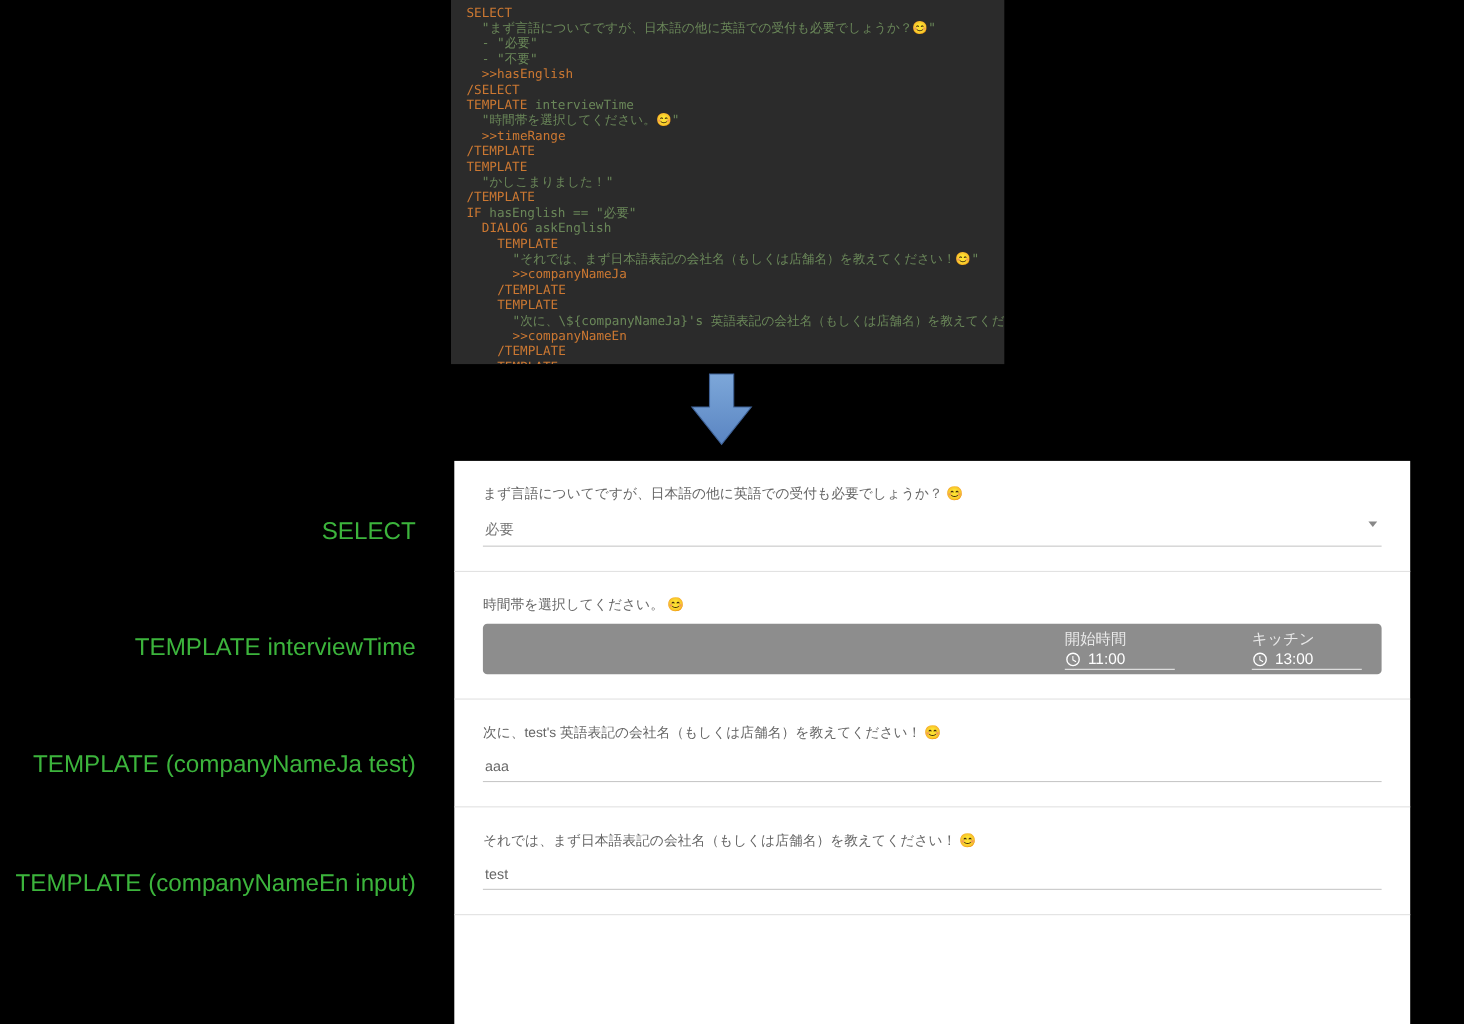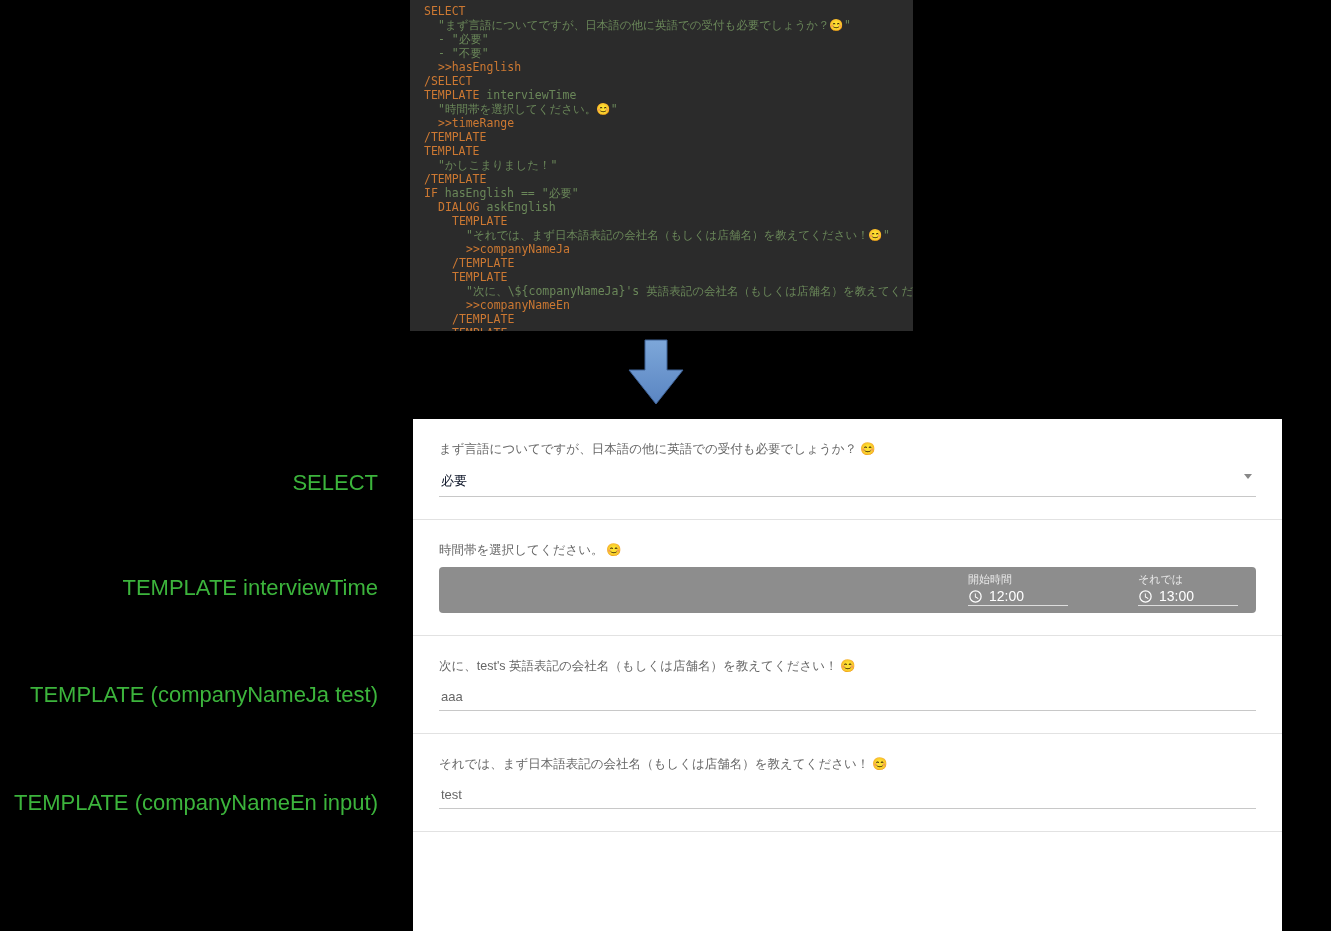--- a/index.html
+++ b/index.html
@@ -28,26 +28,26 @@
   .side-label.s4{top:790px}
   .side-label span{display:block;padding-right:12px}
 
   
   .form-panel{position:absolute;left:413px;top:419px;width:869px;height:584px;background:#fff;color:#666}
   .form-section{padding:22px 26px 22px 26px;border-bottom:1px solid #e2e2e2}
   .form-section.tight{padding-bottom:14px}
   .q-label{font-size:12.5px;color:#666;margin:0 0 8px 0}
   .q-label .emj{margin-left:3px}
 
-  .select-field{position:relative;border-bottom:1px solid #c8c8c8;padding:6px 0 6px 2px;font-size:13px;color:#0f172a;cursor:pointer}
+  .select-field{position:relative;border-bottom:1px solid #c8c8c8;padding:6px 0 6px 2px;font-size:13px;color:#737373;cursor:pointer}
   .select-field .caret{position:absolute;right:4px;top:8px;width:0;height:0;border-left:4px solid transparent;border-right:4px solid transparent;border-top:5px solid #888}
 
   .time-bar{background:#8d8d8d;border-radius:4px;height:46px;display:flex;align-items:stretch;justify-content:flex-end;padding:0 18px;color:#fff}
   .time-slot{display:flex;flex-direction:column;align-items:flex-start;margin-left:70px;padding-top:5px}
-  .time-slot .cap{font-size:11px;color:#e9e9e9;margin-bottom:1px}
+  .time-slot .cap{font-size:14px;color:#e9e9e9;margin-bottom:1px}
   .time-row{display:flex;align-items:center;border-bottom:1px solid rgba(255,255,255,.7);padding-bottom:1px;width:100px}
   .time-row svg{width:15px;height:15px;margin-right:6px;fill:#fff}
   .time-row .val{font-size:14px;color:#fff}
 
   .text-field{width:100%;border:none;border-bottom:1px solid #c8c8c8;padding:6px 0 6px 2px;font-size:13px;color:#666;background:transparent;outline:none}
 </style>
 </head>
 <body>
 
 <div class="code-panel" id="codePanel"><span class="ln "><span class="kw">SELECT</span></span><span class="ln i1"><span class="str">"まず言語についてですが、日本語の他に英語での受付も必要でしょうか？</span><span class="emoji">😊</span><span class="str">"</span></span><span class="ln i1"><span class="str">- "必要"</span></span><span class="ln i1"><span class="str">- "不要"</span></span><span class="ln i1"><span class="var">&gt;&gt;hasEnglish</span></span><span class="ln "><span class="kw">/SELECT</span></span><span class="ln "><span class="kw">TEMPLATE</span><span class="str"> interviewTime</span></span><span class="ln i1"><span class="str">"時間帯を選択してください。</span><span class="emoji">😊</span><span class="str">"</span></span><span class="ln i1"><span class="var">&gt;&gt;timeRange</span></span><span class="ln "><span class="kw">/TEMPLATE</span></span><span class="ln "><span class="kw">TEMPLATE</span></span><span class="ln i1"><span class="str">"かしこまりました！"</span></span><span class="ln "><span class="kw">/TEMPLATE</span></span><span class="ln "><span class="kw">IF</span><span class="str"> hasEnglish == "必要"</span></span><span class="ln i1"><span class="kw">DIALOG</span><span class="str"> askEnglish</span></span><span class="ln i2"><span class="kw">TEMPLATE</span></span><span class="ln i3"><span class="str">"それでは、まず日本語表記の会社名（もしくは店舗名）を教えてください！</span><span class="emoji">😊</span><span class="str">"</span></span><span class="ln i3"><span class="var">&gt;&gt;companyNameJa</span></span><span class="ln i2"><span class="kw">/TEMPLATE</span></span><span class="ln i2"><span class="kw">TEMPLATE</span></span><span class="ln i3"><span class="str">"次に、\${companyNameJa}'s 英語表記の会社名（もしくは店舗名）を教えてください！</span></span><span class="ln i3"><span class="var">&gt;&gt;companyNameEn</span></span><span class="ln i2"><span class="kw">/TEMPLATE</span></span><span class="ln i2"><span class="kw">TEMPLATE</span></span></div>
@@ -93,25 +93,25 @@
     <p class="q-label">
       <span>時間帯を選択してください。</span><span class="emj">😊</span>
     </p>
     <div class="time-bar">
       <div class="time-slot">
         <span class="cap">開始時間</span>
         <div class="time-row">
           <svg viewBox="0 0 24 24">
               <path d="M12 2a10 10 0 1 0 .001 20.001A10 10 0 0 0 12 2zm0 18a8 8 0 1 1 0-16 8 8 0 0 1 0 16zm.5-13H11v6l5 3 .8-1.3-4.3-2.6z"></path>
             </svg>
-          <span class="val">12:00</span>
+          <span class="val">11:00</span>
         </div>
       </div>
       <div class="time-slot">
-        <span class="cap">それでは</span>
+        <span class="cap">キッチン</span>
         <div class="time-row">
           <svg viewBox="0 0 24 24">
               <path d="M12 2a10 10 0 1 0 .001 20.001A10 10 0 0 0 12 2zm0 18a8 8 0 1 1 0-16 8 8 0 0 1 0 16zm.5-13H11v6l5 3 .8-1.3-4.3-2.6z"></path>
             </svg>
           <span class="val">13:00</span>
         </div>
       </div>
     </div>
   </div>
 

